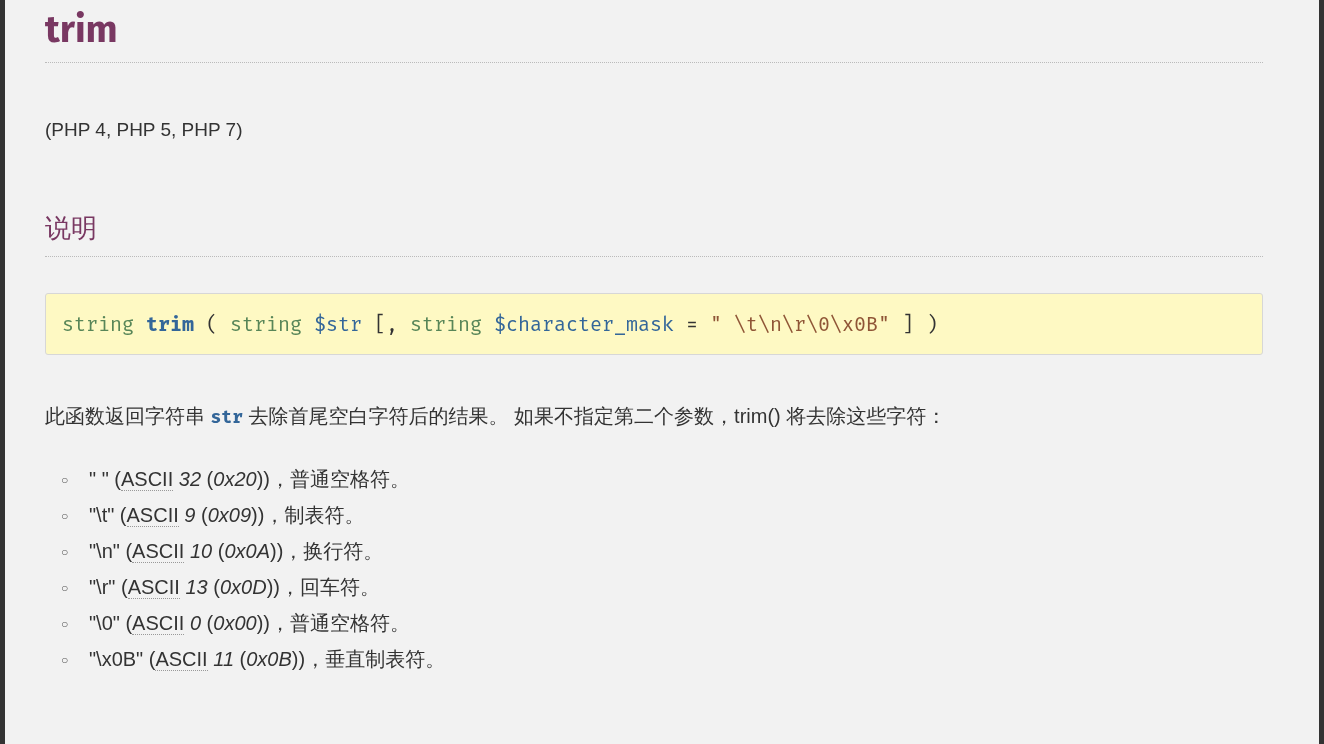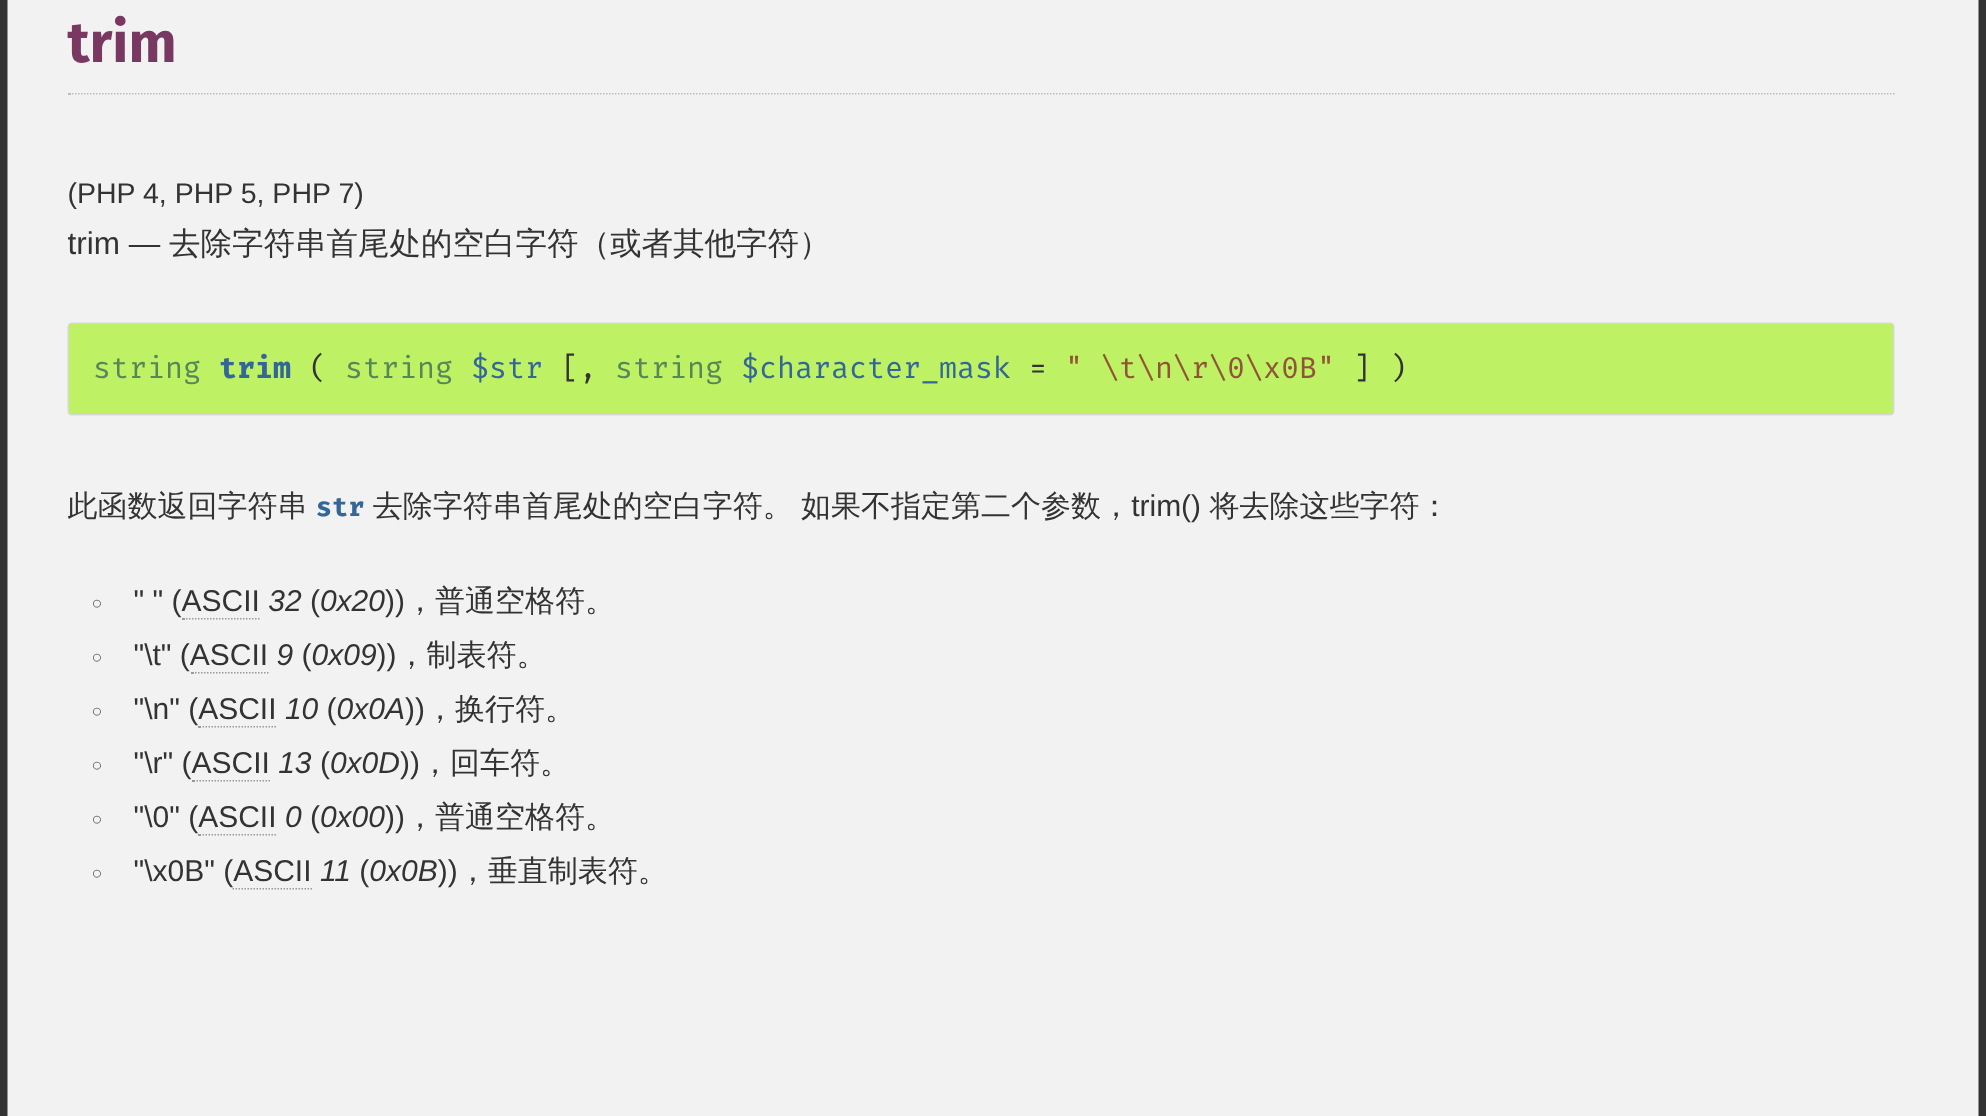--- a/index.html
+++ b/index.html
@@ -41,21 +41,21 @@
   }
   h2.section {
     font-size: 26px;
     font-weight: 400;
     color: #793862;
     margin: 70px 0 0 0;
     padding: 0 0 10px 0;
     border-bottom: 1px dotted #bbb;
   }
   .synopsis {
-    background: #bef264;
+    background: #fef9c3;
     border: 1px solid #d7d7d7;
     border-radius: 3px;
     margin: 36px 0 0 0;
     padding: 18px 16px;
     font-family: "Fira Mono", Consolas, "Source Code Pro", monospace;
     font-size: 20px;
     color: #333;
   }
   .type { color: #588658; }
   .funcname { color: #336699; font-weight: 600; }
@@ -103,46 +103,44 @@
 </style>
 </head>
 <body>
 
 <div class="page">
 
   <h1 class="title">trim</h1>
 
   <div class="meta">
     <p class="versions">(PHP 4, PHP 5, PHP 7)</p>
-    <p class="summary">
-      <span>trim</span><span> — </span><span>去除字符串首尾处的空白字符（或者其他字符）</span>
-    </p>
   </div>
 
+  <h2 class="section">说明</h2>
 
   <div class="synopsis">
     <span class="type">string</span>
     <span> </span>
     <span class="funcname">trim</span>
     <span class="punct"> ( </span>
     <span class="type">string</span>
     <span> </span>
     <span class="param">$str</span>
     <span class="punct"> [, </span>
     <span class="type">string</span>
     <span> </span>
     <span class="param">$character_mask</span>
     <span class="punct"> = </span>
     <span class="strlit">" \t\n\r\0\x0B"</span>
     <span class="punct"> ] </span>
     <span class="punct">)</span>
   </div>
 
   <p class="desc">
-    <span>此函数返回字符串 </span><code class="inline">str</code><span> 去除字符串首尾处的空白字符。 如果不指定第二个参数，</span><strong class="func">trim()</strong><span> 将去除这些字符：</span>
+    <span>此函数返回字符串 </span><code class="inline">str</code><span> 去除首尾空白字符后的结果。 如果不指定第二个参数，</span><strong class="func">trim()</strong><span> 将去除这些字符：</span>
   </p>
 
   <ul class="charlist">
     <li>
       <span>" "</span> (<span class="ascii">ASCII</span> <span class="italic">32</span> (<span class="italic">0x20</span>))，<span>普通空格符。</span>
     </li>
     <li>
       <span>"\t"</span> (<span class="ascii">ASCII</span> <span class="italic">9</span> (<span class="italic">0x09</span>))，<span>制表符。</span>
     </li>
     <li>

